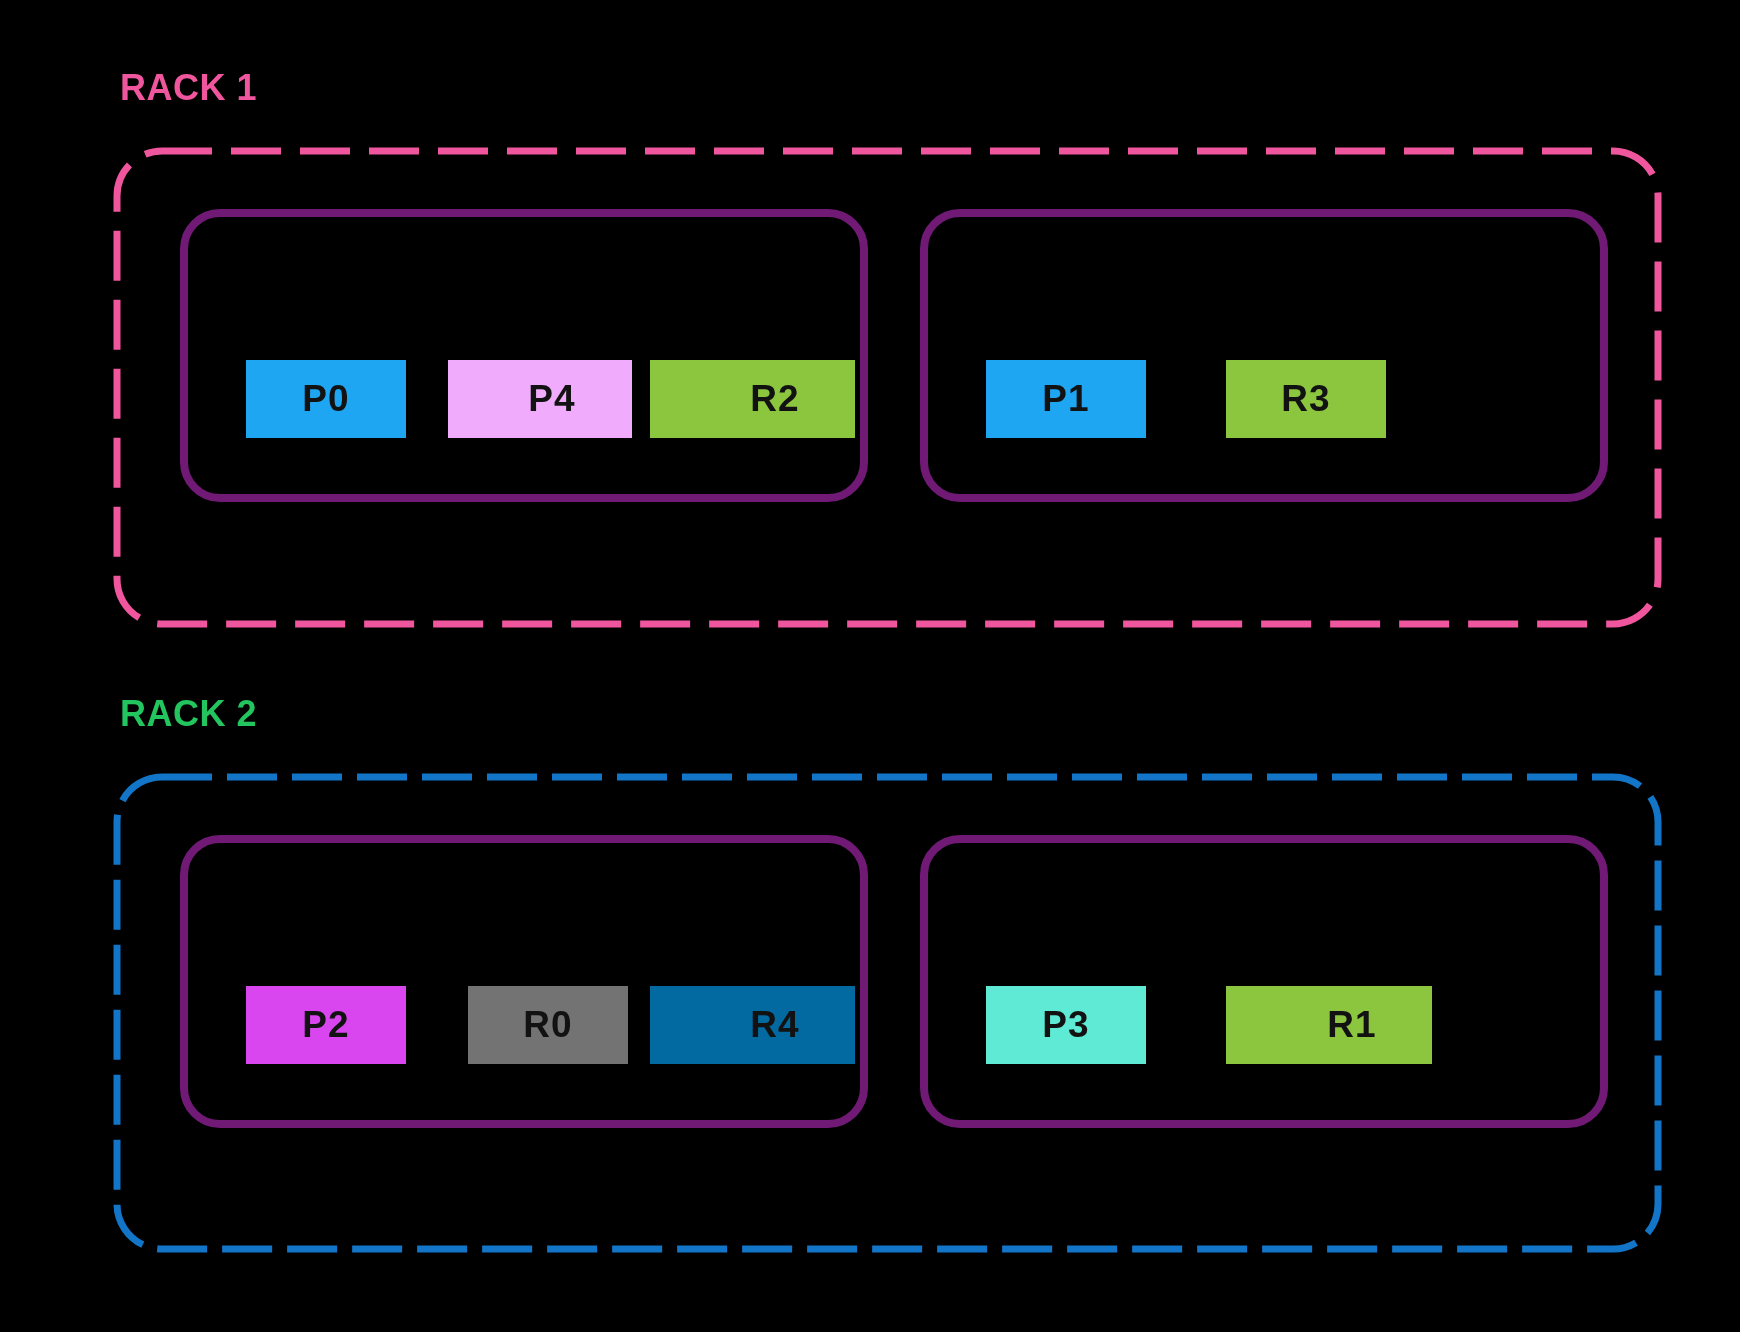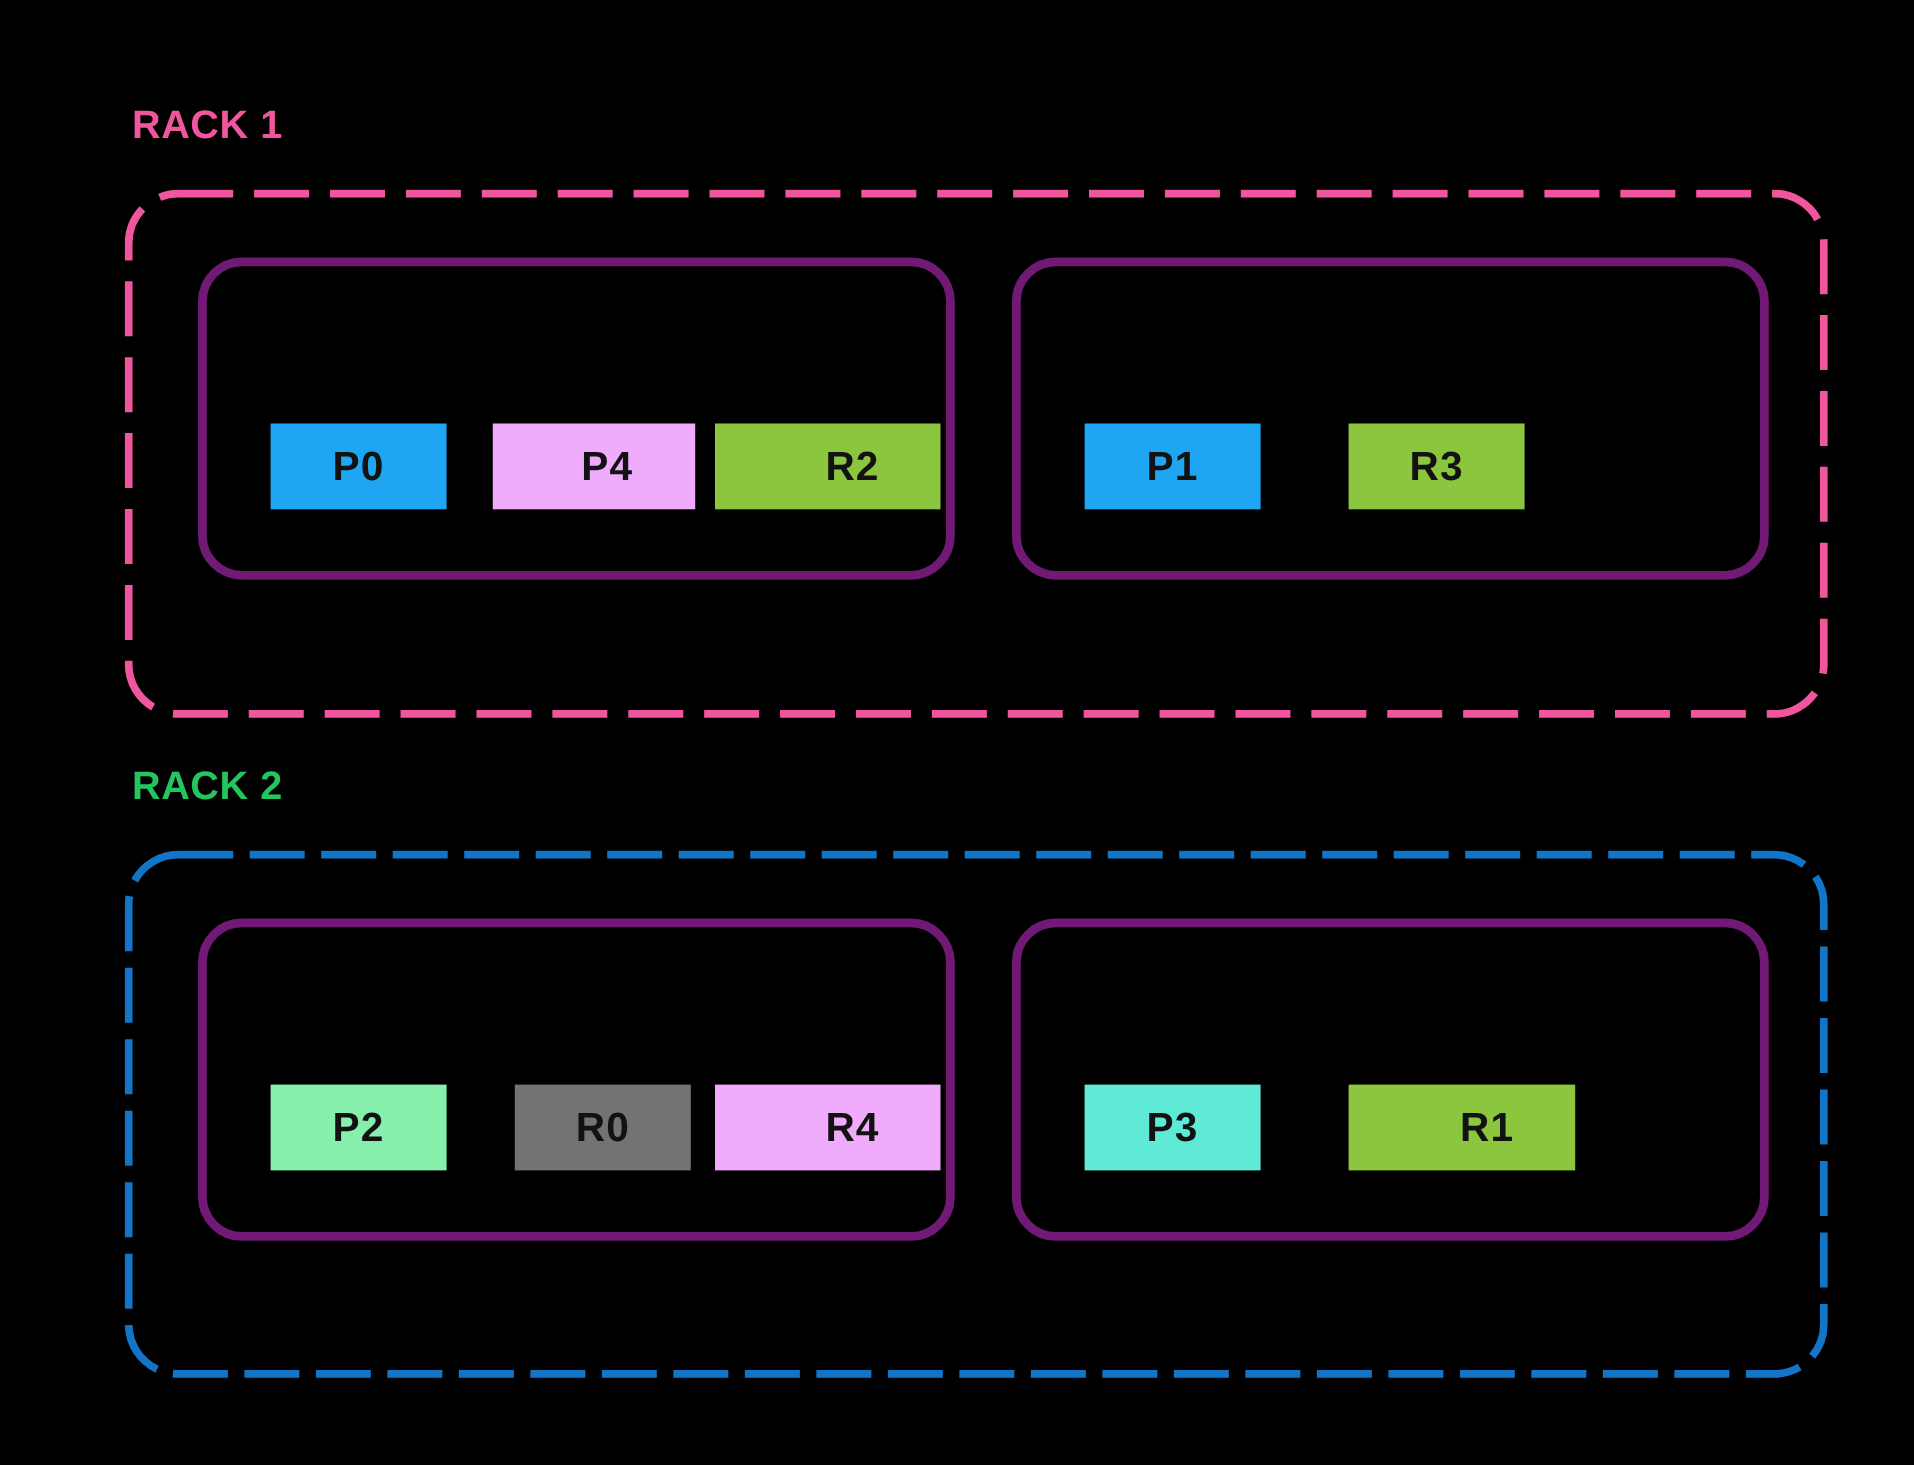--- a/index.html
+++ b/index.html
@@ -14,21 +14,21 @@
     height: 1332px;
     background: #000000;
     overflow: hidden;
   }
   .rack {
     position: absolute;
     left: 113px;
     width: 1549px;
     height: 481px;
   }
-  .rack--1 { top: 172px; }
+  .rack--1 { top: 147px; }
   .rack--2 { top: 773px; }
   .rack-label {
     position: absolute;
     left: 7px;
     top: -77px;
     margin: 0;
     font-size: 36px;
     font-weight: bold;
     letter-spacing: 0.5px;
     line-height: 1;
@@ -94,23 +94,23 @@
     </div>
   </section>
 
   <section class="rack rack--2">
     <h2 class="rack-label" style="color: #22c55e;">RACK 2</h2>
     <svg class="rack-border" viewBox="0 0 1549 481">
       <rect x="4" y="4" width="1541" height="472" rx="45" fill="none" stroke-width="7" stroke-dasharray="50 15" stroke="#1375C8"></rect>
     </svg>
 
     <div class="host host--a">
-      <div class="chip chip--pos1" style="background-color: #86efac;">P2</div>
+      <div class="chip chip--pos1" style="background-color: #d946ef;">P2</div>
       <div class="chip chip--pos2" style="background-color: #737373; margin-left: 20px;">R0</div>
-      <div class="chip chip--pos3" style="background-color: #f0abfc; text-align: right;">R4</div>
+      <div class="chip chip--pos3" style="background-color: #0369a1; text-align: right;">R4</div>
     </div>
 
     <div class="host host--b">
       <div class="chip chip--bpos1" style="background-color: #5eead4;">P3</div>
       <div class="chip chip--bpos2" style="background-color: rgb(140, 198, 63); padding-left: 46px;">R1</div>
     </div>
   </section>
 
 </div>
 

